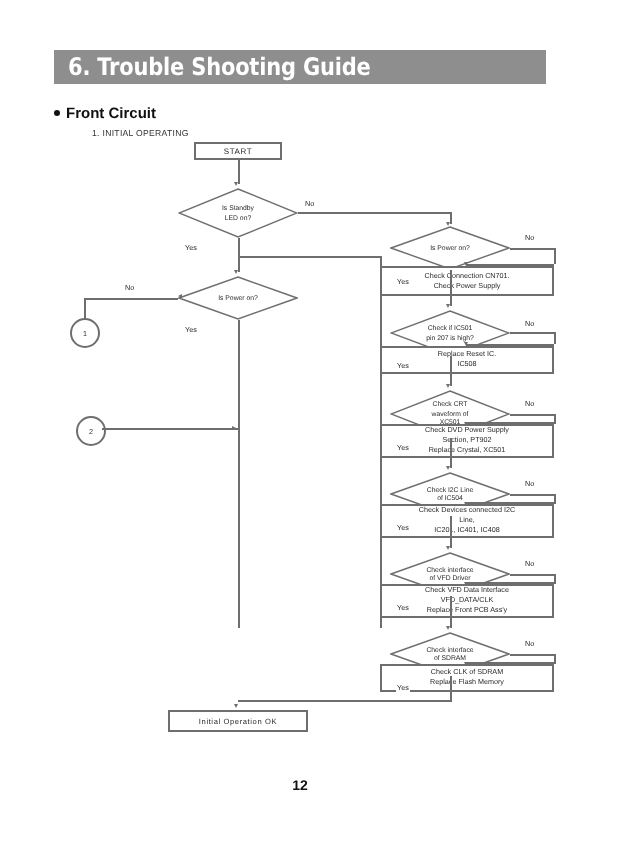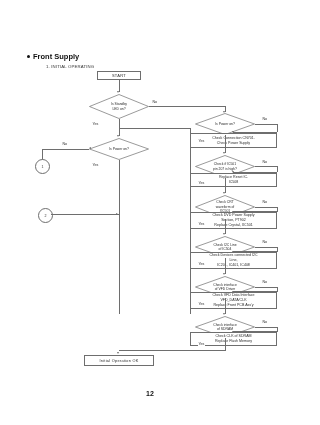--- a/index.html
+++ b/index.html
@@ -113,24 +113,27 @@
   .page-num{
     position:absolute;left:0;top:390px;width:300px;
     text-align:center;font-size:7px;font-weight:bold;color:#111;
   }
 </style>
 </head>
 <body>
 
 <div class="page">
 
+  <div class="chapter-bar">
+    <span class="title">6. Trouble Shooting Guide</span>
+  </div>
 
   <div class="section-head">
     <span class="bullet"></span>
-    <span>Front Supply</span>
+    <span>Front Circuit</span>
   </div>
 
   <div class="sub-head">1. INITIAL OPERATING</div>
 
   <div class="fc">
 
     <div class="node terminal" style="left:97px;top:71px;width:44px;height:9px;">START</div>
     <div class="line v" style="left:118.6px;top:80px;height:12px;"></div>
     <div class="arrow-down" style="left:117px;top:91px;"></div>
 

